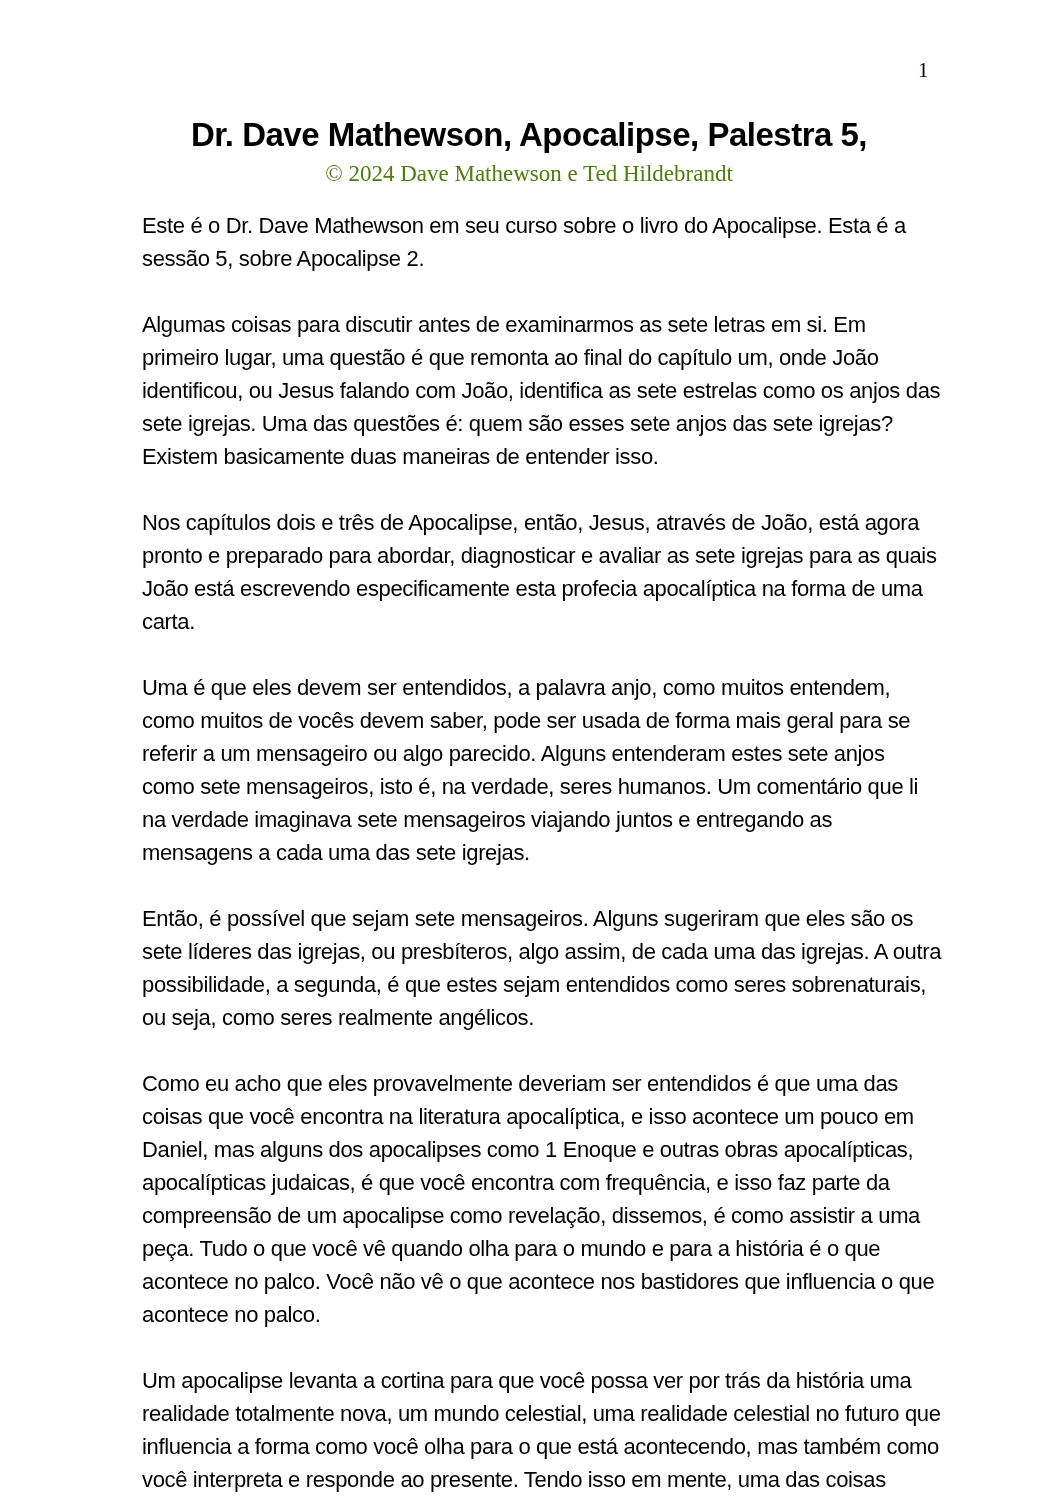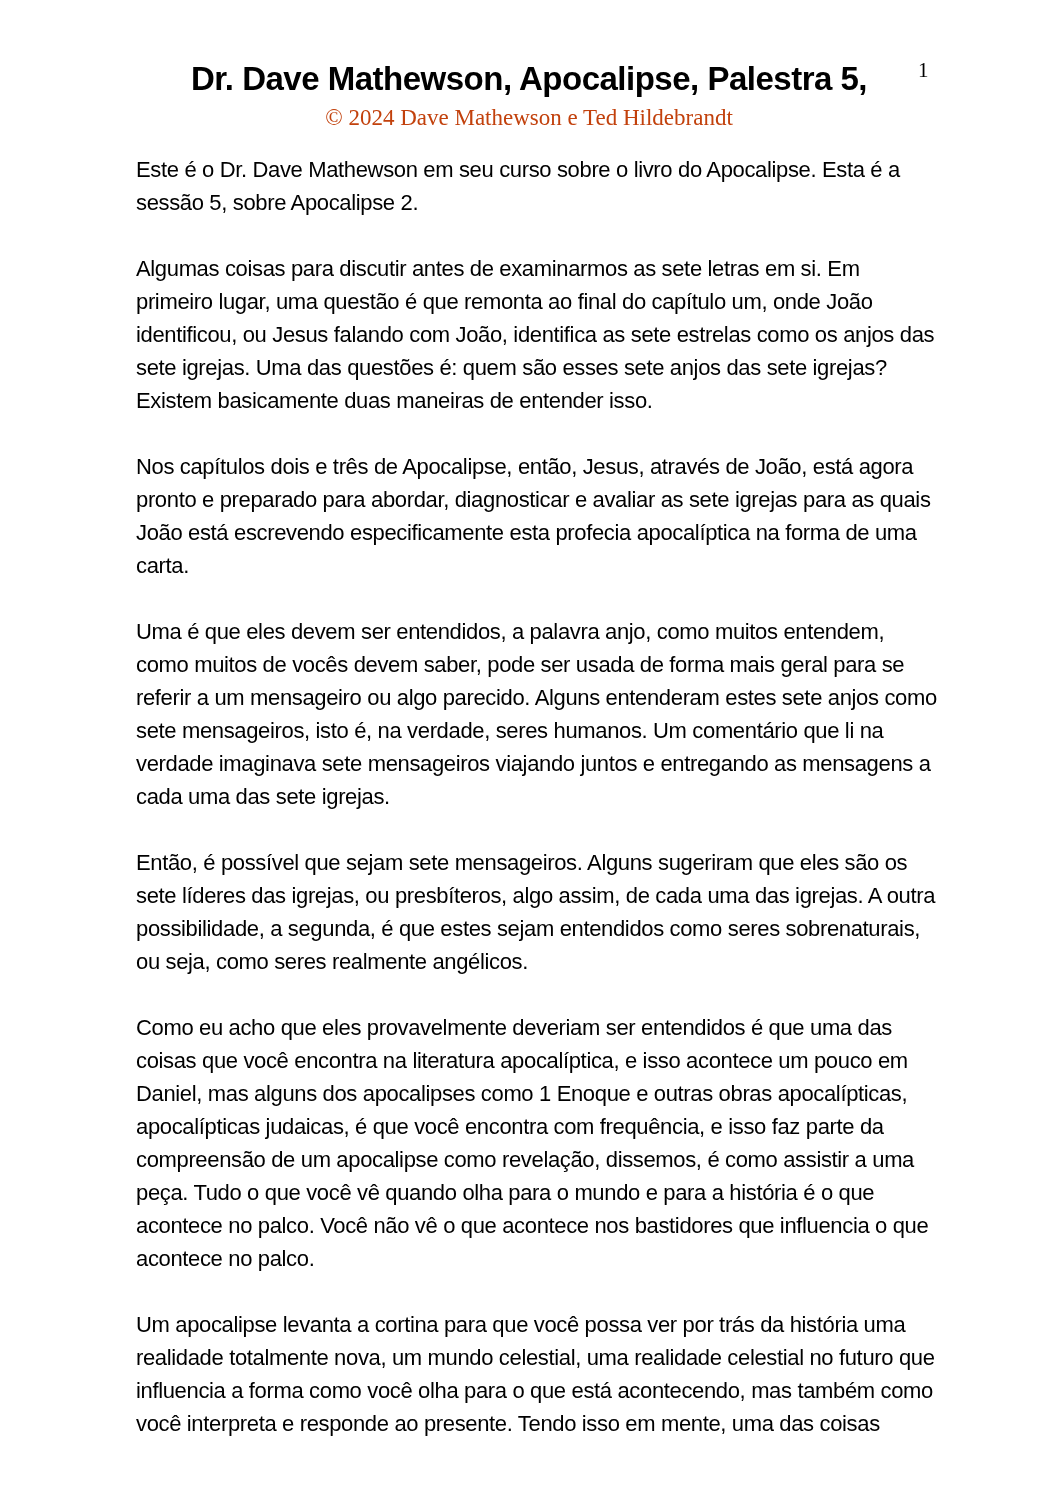--- a/index.html
+++ b/index.html
@@ -18,49 +18,49 @@
   .page-number {
     position: absolute;
     top: 58px;
     left: 918px;
     font-family: "Liberation Serif", serif;
     font-size: 21px;
     color: #000000;
   }
   .title {
     margin: 0;
-    padding-top: 56px;
+    padding-top: 112px;
     text-align: center;
     font-family: "Liberation Sans", sans-serif;
     font-weight: bold;
     font-size: 33px;
     line-height: 46px;
     letter-spacing: -0.5px;
     color: #000000;
   }
   .copyright {
     margin-top: 2px;
     text-align: center;
     font-family: "Liberation Serif", serif;
     font-size: 23px;
     line-height: 27px;
-    color: #c2410c;
+    color: #4d7c0f;
   }
   .body-text {
     margin: 22px 0 0 130px;
     width: 812px;
     font-family: "Liberation Sans", sans-serif;
     font-size: 22px;
     line-height: 33px;
     letter-spacing: -0.35px;
     color: #000000;
     text-align: left;
   }
   .body-text p {
-    margin: 0 0 33px 6px;
+    margin: 0 0 33px 12px;
     padding: 0;
   }
 </style>
 </head>
 <body>
 
 <div class="page">
 
   <div class="page-number">1</div>
 

